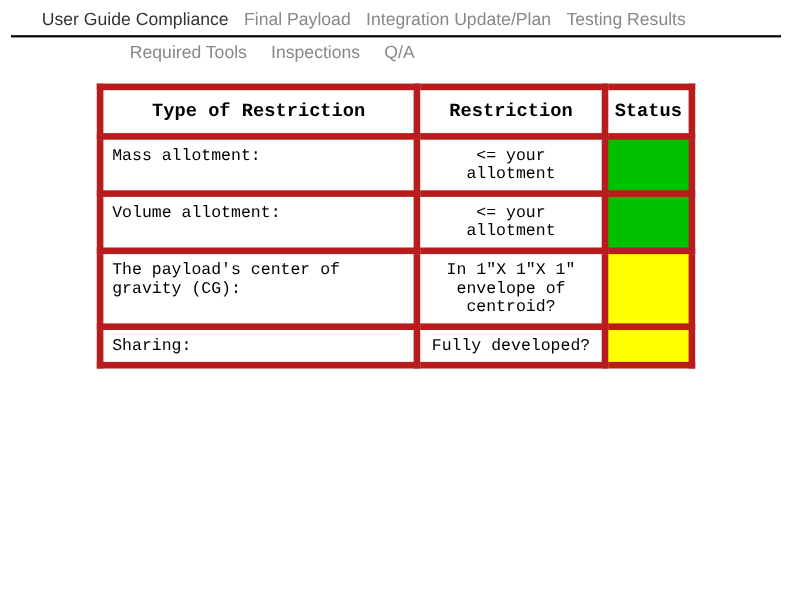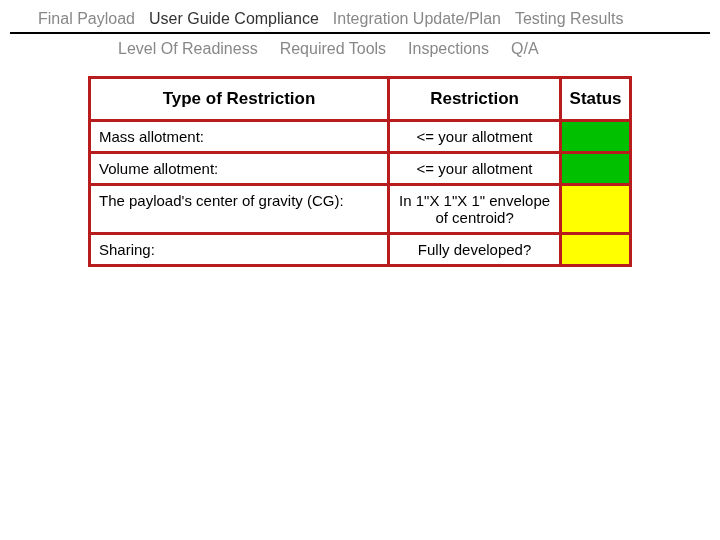--- a/index.html
+++ b/index.html
@@ -30,49 +30,49 @@
   .tab.active { color: #333; }
   .table-wrap {
     margin: 8px 88px 0 88px;
   }
   table {
     border-collapse: collapse;
     width: 100%;
     border: 3px solid #000;
   }
   th, td {
-    border: 3px solid #b91c1c;
+    border: 6px solid #b91c1c;
     padding: 6px 8px;
     vertical-align: top;
     font-size: 15px;
+    font-family: Liberation Mono, monospace;
   }
   th {
     font-weight: bold;
     text-align: center;
     font-size: 17px;
     padding: 10px 6px;
   }
   td.type { text-align: left; width: 310px; }
   td.restr { text-align: center; width: 176px; }
   td.status { width: 70px; }
   .green { background: #00c000; }
   .yellow { background: #ffff00; }
 </style>
 </head>
 <body>
 
 <div class="tabs-row1">
+  <span class="tab active">User Guide Compliance</span>
   <span class="tab">Final Payload</span>
-  <span class="tab active">User Guide Compliance</span>
   <span class="tab">Integration Update/Plan</span>
   <span class="tab">Testing Results</span>
 </div>
 
 <div class="tabs-row2">
-  <span class="tab">Level Of Readiness</span>
   <span class="tab">Required Tools</span>
   <span class="tab">Inspections</span>
   <span class="tab">Q/A</span>
 </div>
 
 <div class="table-wrap">
   <table>
     <thead>
       <tr>
         <th>Type of Restriction</th>

